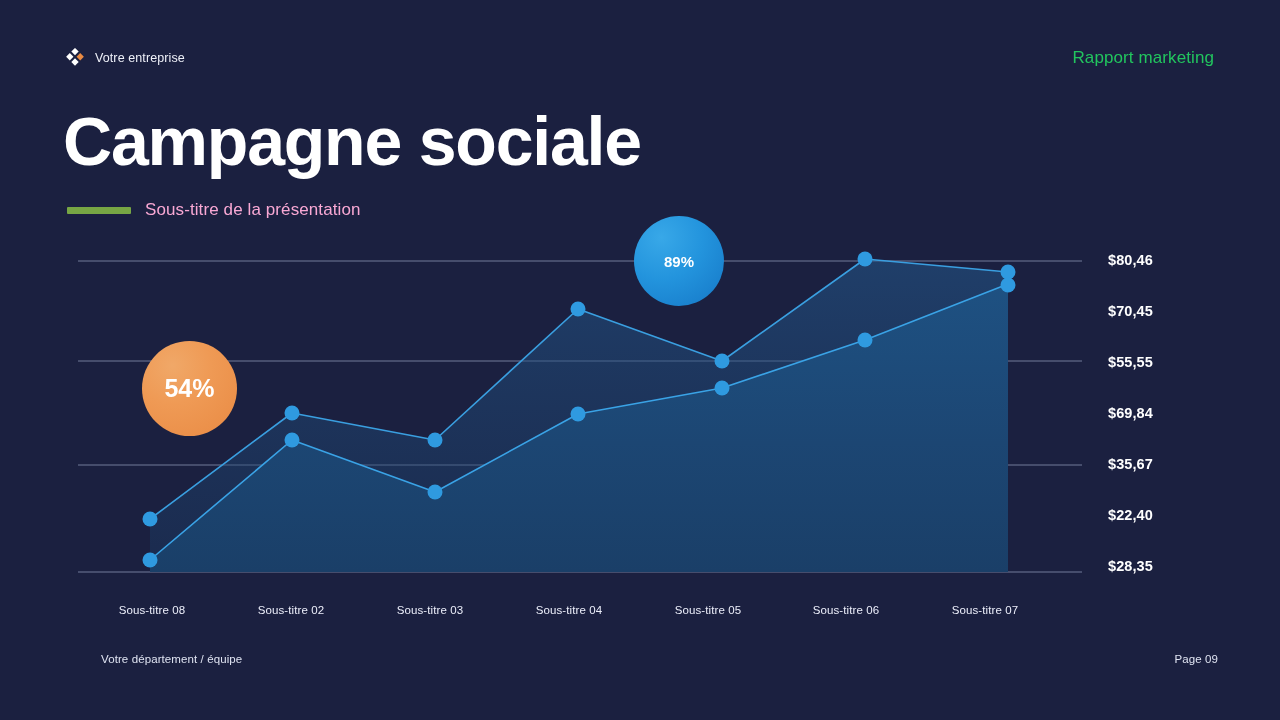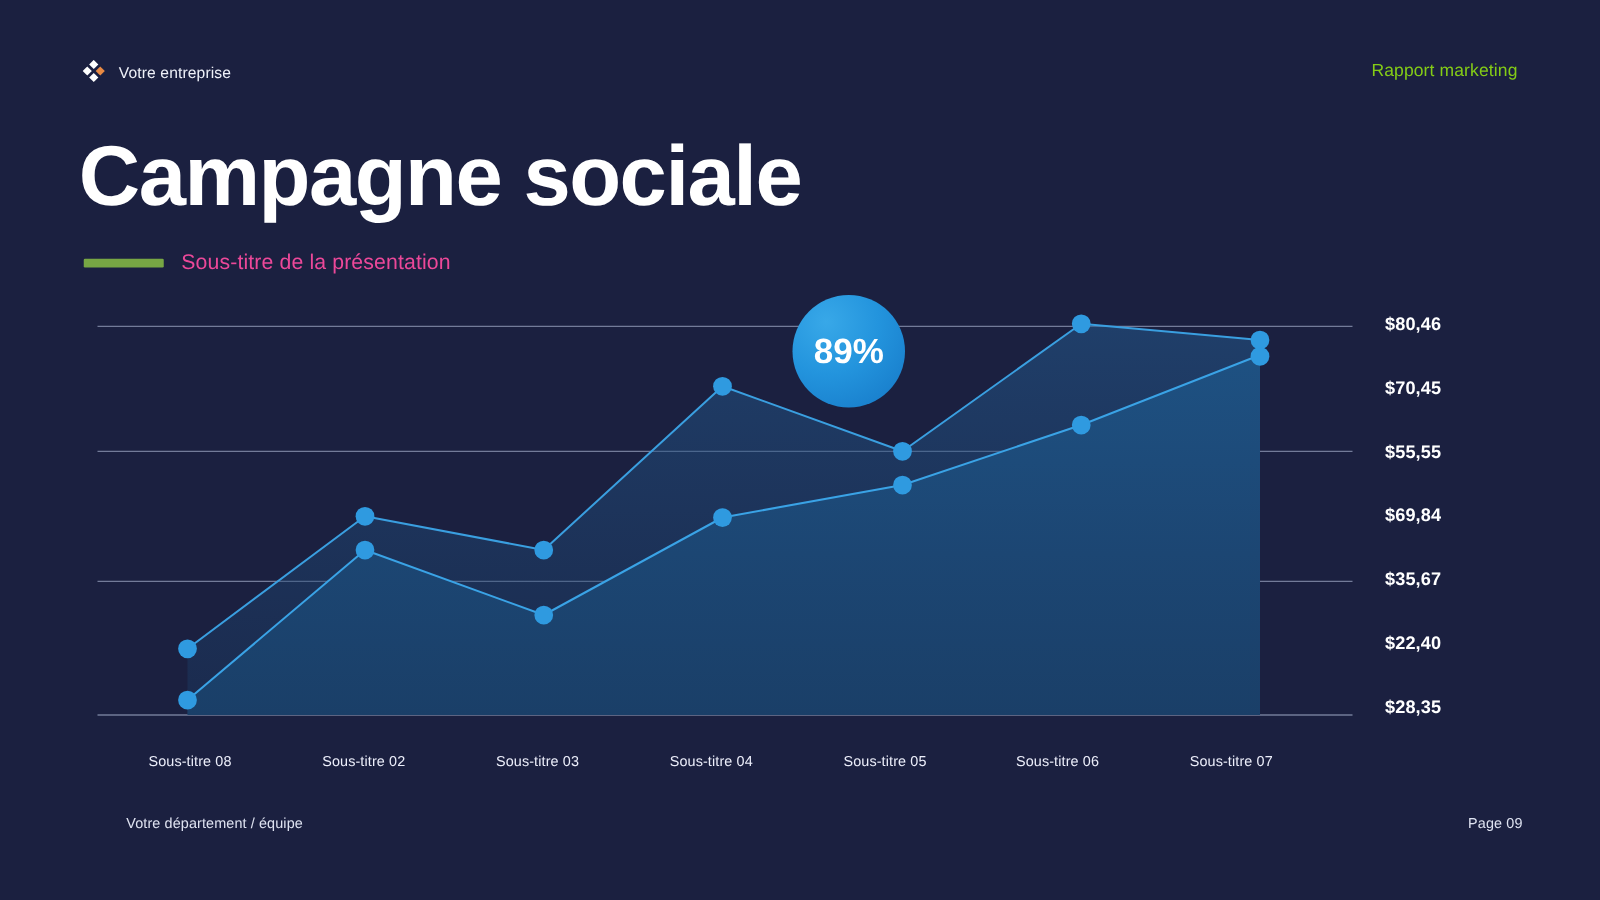--- a/index.html
+++ b/index.html
@@ -20,38 +20,38 @@
   .brand {
     position: absolute; left: 66px; top: 48px;
     display: flex; align-items: center; gap: 9px;
   }
   .brand-logo { width: 20px; height: 20px; display: block; }
   .brand-name {
     font-size: 12.5px; color: #eef0f8; letter-spacing: .1px;
   }
   .report-tag {
     position: absolute; right: 66px; top: 48px;
-    font-size: 14px; color: #84cc16; letter-spacing: .1px;
+    font-size: 17px; color: #22c55e; letter-spacing: .1px;
   }
 
   
   .title {
     position: absolute; left: 63px; top: 106px;
     font-size: 68px; font-weight: 700; color: #ffffff;
     letter-spacing: -1.2px; line-height: 1.05;
   }
   .subtitle-row {
     position: absolute; left: 67px; top: 200px;
     display: flex; align-items: center; gap: 14px;
   }
   .subtitle-bar {
     width: 64px; height: 7px; background: #77a644; border-radius: 1px;
   }
   .subtitle-text {
-    font-size: 17px; color: #ec4899; letter-spacing: .1px;
+    font-size: 17px; color: #f9a8d4; letter-spacing: .1px;
   }
 
   
   .chart-wrap {
     position: absolute; left: 0; top: 0; width: 1280px; height: 720px;
   }
   .chart-svg { position: absolute; left: 0; top: 0; }
 
   .ylabels {
     position: absolute; left: 1108px; top: 0; width: 120px;
@@ -72,22 +72,22 @@
     position: absolute; border-radius: 50%;
     display: flex; align-items: center; justify-content: center;
     color: #ffffff; font-weight: 700;
   }
   .bubble-orange {
     left: 142px; top: 341px; width: 95px; height: 95px;
     font-size: 25px;
     background: radial-gradient(circle at 32% 26%, #f0a868 0%, #ef9a55 40%, #e98a43 100%);
   }
   .bubble-blue {
-    left: 634px; top: 236px; width: 90px; height: 90px;
-    font-size: 28px;
+    left: 634px; top: 216px; width: 90px; height: 90px;
+    font-size: 15px;
     background: radial-gradient(circle at 30% 24%, #38a8e8 0%, #2394dd 45%, #1577c6 100%);
   }
 
   
   .footer-left {
     position: absolute; left: 65px; top: 653px;
     font-size: 11.5px; color: #dfe3f1; letter-spacing: .1px; margin-left: 36px;
   }
   .footer-right {
     position: absolute; right: 62px; top: 653px;
@@ -186,19 +186,20 @@
     <div class="xlabels">
       <span class="xlabel" style="left:152px">Sous-titre 08</span>
       <span class="xlabel" style="left:291px">Sous-titre 02</span>
       <span class="xlabel" style="left:430px">Sous-titre 03</span>
       <span class="xlabel" style="left:569px">Sous-titre 04</span>
       <span class="xlabel" style="left:708px">Sous-titre 05</span>
       <span class="xlabel" style="left:846px">Sous-titre 06</span>
       <span class="xlabel" style="left:985px">Sous-titre 07</span>
     </div>
 
+    <div class="bubble bubble-orange">54%</div>
     <div class="bubble bubble-blue">89%</div>
   </div>
 
   <div class="footer-left">Votre département / équipe</div>
   <div class="footer-right">Page 09</div>
 
 </div>
 
 </body></html>

